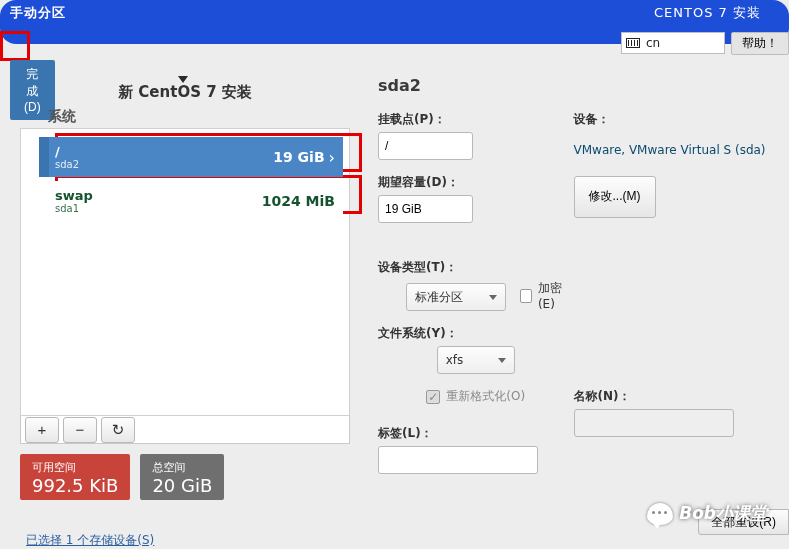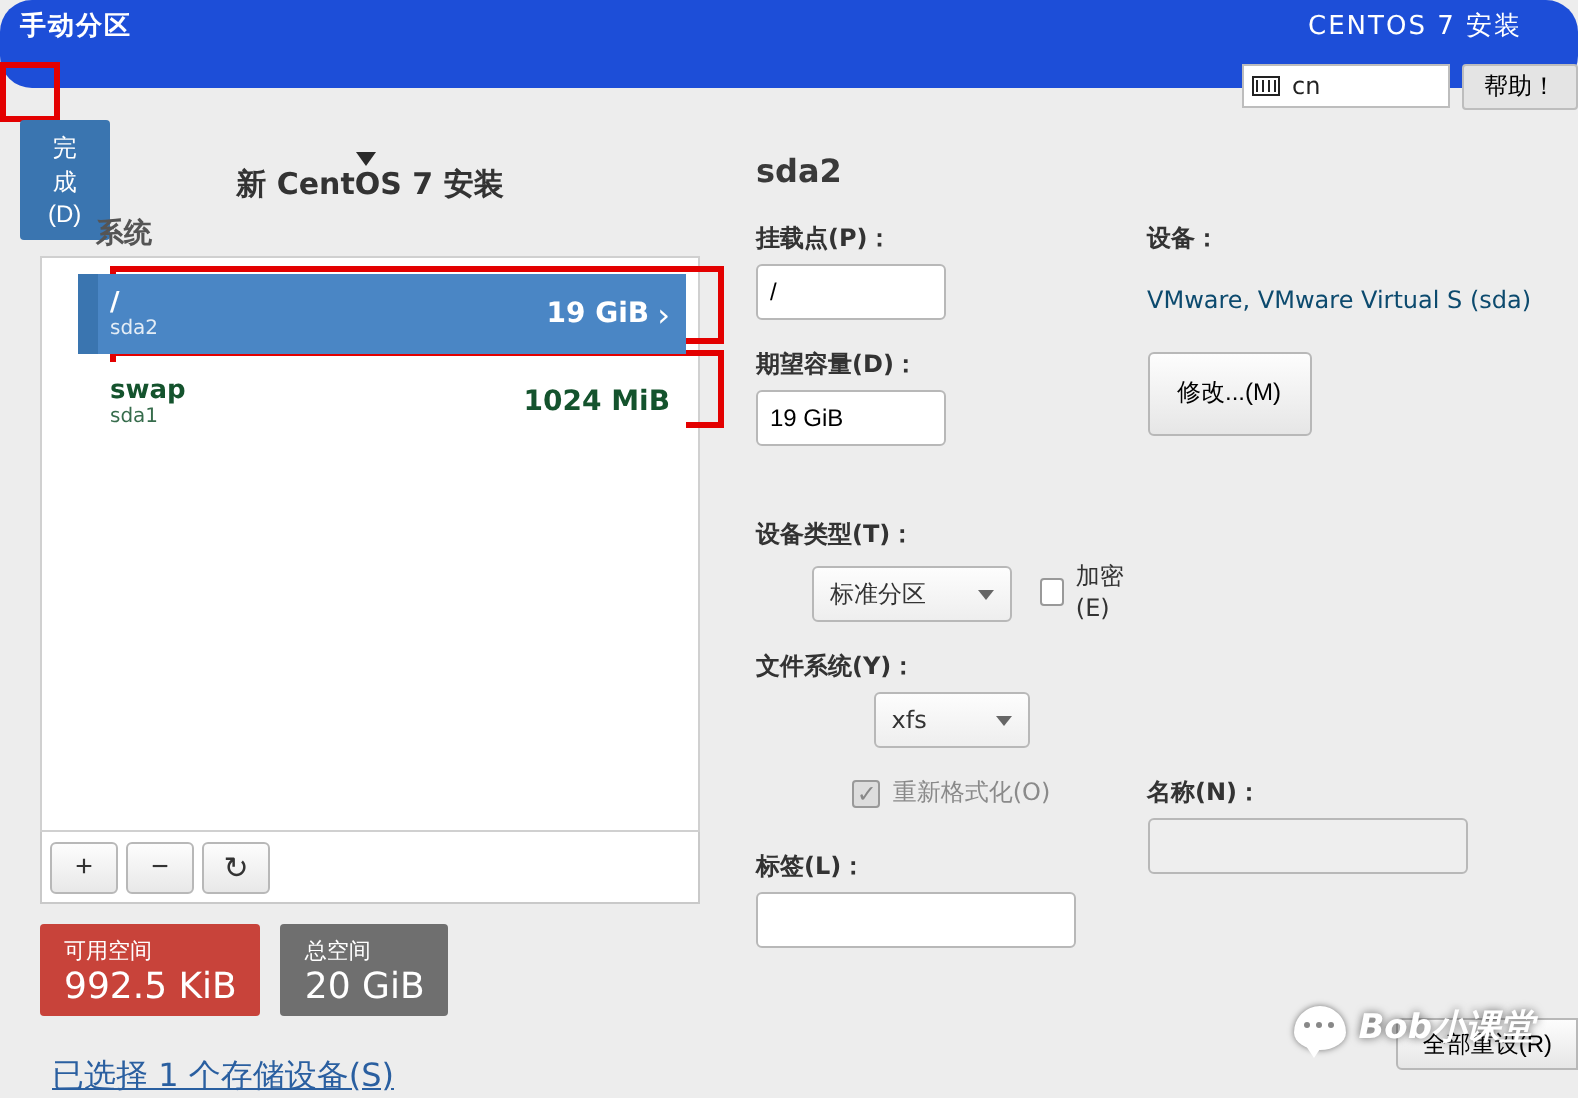--- a/index.html
+++ b/index.html
@@ -29,21 +29,21 @@
   .part-item .chev { color: #fff; font-size: 16px; margin-left: 4px; }
   .red-box { position:absolute; border:3px solid #e30000; pointer-events:none; }
   .tool-row { display: flex; align-items: center; height: 36px; border: 1px solid #c9c9c9; border-top: none; background: #fff; padding: 0 4px; gap:4px; }
   .tool-btn { width: 34px; height: 26px; background: linear-gradient(#fdfdfd,#e8e8e8); border:1px solid #b8b8b8; border-radius:3px; font-size:15px; cursor:pointer; display:flex; align-items:center; justify-content:center; color:#333; }
   .space-row { display:flex; gap:10px; margin-top:10px; }
   .space-box { padding:6px 12px 4px 12px; color:#fff; border-radius:2px; }
   .space-box.avail { background:#c8433a; }
   .space-box.total { background:#6f6f6f; }
   .space-box .lbl { font-size:11px; }
   .space-box .val { font-size:18px; font-weight:500; }
-  .storage-link { color:#2a5fa0; text-decoration: underline; font-size:16px; margin-top:20px; cursor:pointer; display:inline-block; margin-left:6px; }
+  .storage-link { color:#2a5fa0; text-decoration: underline; font-size:12px; margin-top:32px; cursor:pointer; display:inline-block; margin-left:6px; }
   .right { flex:1; padding-left:28px; display:flex; flex-direction:column; }
   .right h2 { font-size:16px; font-weight:bold; color:#3a3a3a; margin-bottom:16px; }
   .cols { display:flex; }
   .col { flex:1; }
   .flabel { font-size:12px; color:#333; font-weight:bold; margin-bottom:4px; }
   .input { width:95px; height:28px; border:1px solid #b8b8b8; border-radius:3px; padding:0 6px; font-size:12px; background:#fff; }
   .select { width:110px; height:28px; border:1px solid #b8b8b8; border-radius:3px; background:linear-gradient(#fdfdfd,#eeeeee); font-size:12px; display:flex; align-items:center; justify-content:space-between; padding:0 8px; cursor:pointer; color:#333; }
   .select .caret { width:0;height:0;border-left:4px solid transparent;border-right:4px solid transparent;border-top:5px solid #666; }
   .select.sm { width:78px; }
   .chk-row { display:flex; align-items:center; gap:6px; font-size:12px; color:#333; }

